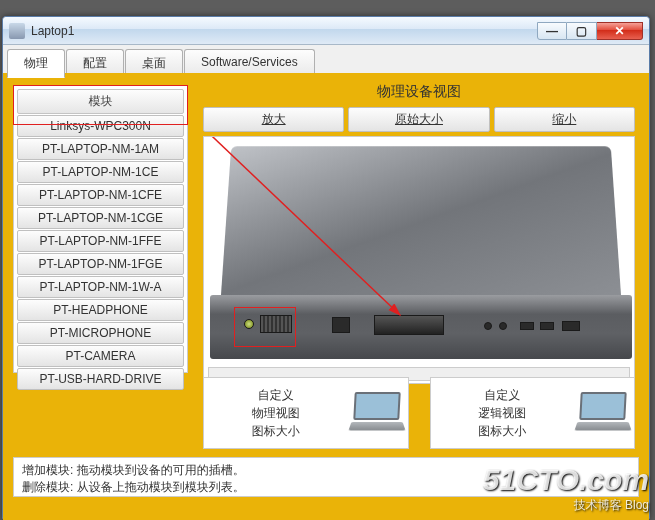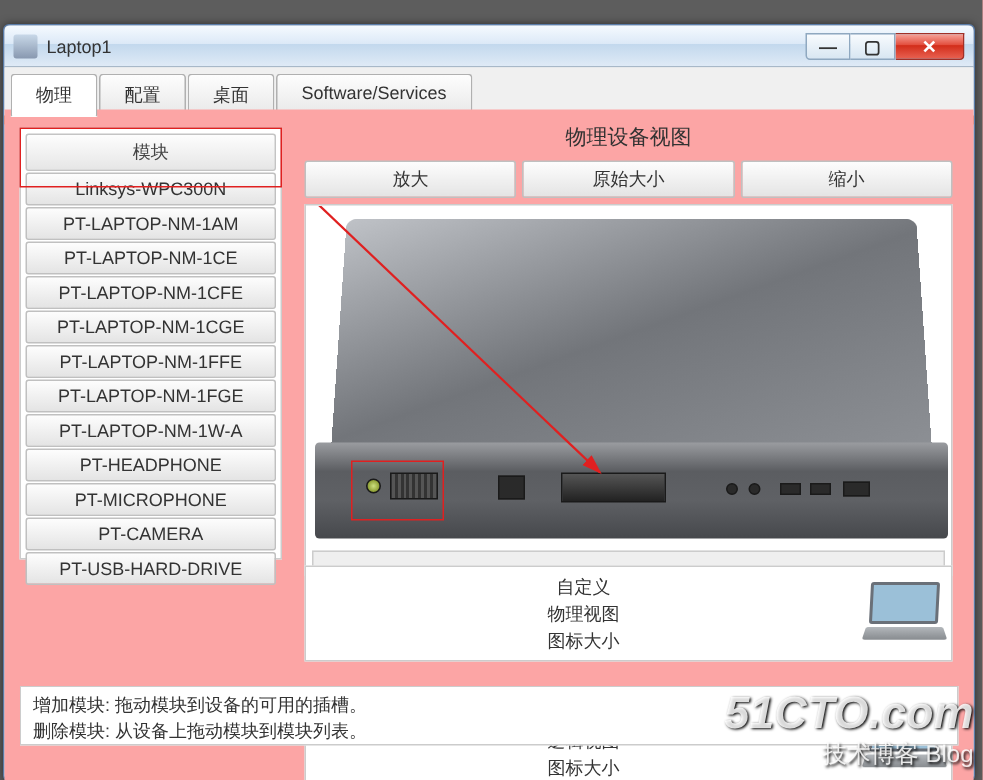--- a/index.html
+++ b/index.html
@@ -9,55 +9,55 @@
   .title-icon { width: 16px; height: 16px; background: linear-gradient(to bottom, #c8d8e8, #8898b0); border-radius: 2px; margin-right: 6px; }
   .title-text { flex: 1; color: #333; }
   .win-btns { display: flex; gap: 0; }
   .win-btn { width: 30px; height: 18px; display: flex; align-items: center; justify-content: center; font-weight: bold; color: #333; border: 1px solid #8fa8c0; background: linear-gradient(to bottom, #f8fbfe, #d8e6f2); cursor: pointer; }
   .win-btn.min { border-radius: 0 0 0 3px; }
   .win-btn.max { border-left: none; }
   .win-btn.close { width: 46px; background: linear-gradient(to bottom, #f5a097, #e24b3a 45%, #d22d1a 46%, #e86050); color: #fff; border-color: #a03028; border-radius: 0 0 3px 0; border-left: none; }
   .tabs { display: flex; padding: 4px 4px 0 4px; background: #f0f0f0; border-bottom: 6px solid #c2410c; }
   .tab { padding: 5px 16px; border: 1px solid #b0b0b0; border-bottom: none; background: linear-gradient(to bottom, #fdfdfd, #e8e8e8); cursor: pointer; margin-right: 1px; border-radius: 3px 3px 0 0; color: #333; }
   .tab.active { background: #fff; border-bottom: 1px solid #fff; position: relative; z-index: 1; margin-bottom: -1px; }
-  .content { position: absolute; top: 56px; left: 0; right: 0; bottom: 0; background: #fca5a5; }
+  .content { position: absolute; top: 56px; left: 0; right: 0; bottom: 0; background: #eab308; }
   .sidebar { position: absolute; left: 10px; top: 12px; width: 175px; height: 288px; border: 1px solid #ccc; background: #fff; padding: 3px; display: flex; flex-direction: column; gap: 1px; }
   .side-header { text-align: center; padding: 3px; color: #444; background: linear-gradient(to bottom, #fdfdfd, #e6e6e6); border: 1px solid #c4c4c4; border-radius: 2px; }
   .side-item { text-align: center; padding: 3px 2px; background: linear-gradient(to bottom, #fdfdfd, #e4e4e4); border: 1px solid #c0c0c0; border-radius: 2px; cursor: pointer; color: #333; }
   .hl-modules { position: absolute; left: 10px; top: 12px; width: 175px; height: 40px; border: 1px solid #e02020; pointer-events: none; }
   .main { position: absolute; left: 196px; top: 4px; width: 440px; }
   .dev-title { text-align: center; padding: 6px; color: #333; font-size: 14px; }
   .zoom-btns { display: flex; gap: 4px; padding: 0 4px 4px 4px; }
-  .zbtn { flex: 1; text-align: center; padding: 3px; background: linear-gradient(to bottom, #fdfdfd, #e4e4e4); border: 1px solid #c0c0c0; border-radius: 2px; cursor: pointer; color: #333; }
+  .zbtn { flex: 1; text-align: center; padding: 3px; background: linear-gradient(to bottom, #fdfdfd, #e4e4e4); border: 1px solid #c0c0c0; border-radius: 2px; cursor: pointer; color: #333; text-decoration: underline; }
   .device-view { margin: 0 4px; width: 432px; height: 248px; border: 1px solid #ccc; background: #fff; position: relative; overflow: hidden; }
   .laptop-top { position: absolute; left: 22px; top: 6px; width: 390px; height: 158px; background: linear-gradient(160deg, #bfc2c7 0%, #72757a 50%, #8d9095 100%); border-radius: 6px 6px 3px 3px; transform: perspective(500px) rotateX(10deg); }
   .laptop-base { position: absolute; left: 6px; top: 158px; width: 422px; height: 64px; background: linear-gradient(to bottom, #9a9ca0 0%, #5b5d61 30%, #5f6165 60%, #46484c 100%); border-radius: 3px; }
   .port { position: absolute; top: 182px; background: #2a2a2a; border: 1px solid #1a1a1a; }
   .port.p1 { left: 40px; width: 10px; height: 10px; background: radial-gradient(circle, #cde080, #708010); border-radius: 50%; }
   .port.p2 { left: 56px; width: 32px; height: 18px; top: 178px; background: repeating-linear-gradient(90deg, #555 0 2px, #333 2px 4px); }
   .port.p3 { left: 128px; width: 18px; height: 16px; top: 180px; }
   .port.p4 { left: 170px; width: 70px; height: 20px; top: 178px; background: linear-gradient(to bottom, #555, #222); }
   .port.p5 { left: 280px; width: 8px; height: 8px; top: 185px; border-radius: 50%; }
   .port.p6 { left: 295px; width: 8px; height: 8px; top: 185px; border-radius: 50%; }
   .port.p7 { left: 316px; width: 14px; height: 8px; top: 185px; }
   .port.p8 { left: 336px; width: 14px; height: 8px; top: 185px; }
   .port.p9 { left: 358px; width: 18px; height: 10px; top: 184px; }
   .hl-slot { position: absolute; left: 30px; top: 170px; width: 62px; height: 40px; border: 1px solid #e02020; }
   .arrow-line { position: absolute; left: 0; top: 0; width: 432px; height: 248px; pointer-events: none; }
   .scroll-h { position: absolute; left: 4px; right: 4px; bottom: 2px; height: 14px; background: #efefef; border: 1px solid #ccc; }
-  .bottom-panels { position: absolute; left: 196px; top: 304px; width: 440px; height: 72px; display: flex; gap: 21px; padding: 0 4px; flex-direction: column; }
+  .bottom-panels { position: absolute; left: 196px; top: 304px; width: 440px; height: 72px; display: flex; gap: 21px; padding: 0 4px; }
   .bpanel { flex: 1; border: 1px solid #ccc; background: #fff; display: flex; align-items: center; padding: 4px; gap: 6px; }
   .bpanel-text { flex: 1; text-align: center; line-height: 1.5; color: #333; }
   .lap-icon { width: 54px; height: 42px; position: relative; cursor: pointer; }
   .lap-icon .screen { position: absolute; left: 4px; top: 0; width: 46px; height: 28px; background: #9bc0d8; border: 2px solid #6a7078; border-radius: 2px; transform: skewX(-3deg); }
   .lap-icon .base { position: absolute; left: 0; top: 28px; width: 54px; height: 12px; background: linear-gradient(to bottom, #b4b8bc, #888c90); transform: perspective(80px) rotateX(45deg); border-radius: 2px; }
   .help-box { position: absolute; left: 10px; top: 384px; width: 626px; height: 40px; border: 1px solid #ccc; background: #fff; padding: 4px 8px; color: #333; line-height: 1.4; }
   .watermark { position: absolute; right: 6px; bottom: 6px; color: rgba(255,255,255,0.85); text-align: right; }
   .watermark .big { font-size: 30px; font-weight: bold; font-style: italic; text-shadow: 1px 1px 2px #000; }
-  .watermark .small { font-size: 16px; text-shadow: 1px 1px 2px #000; }
+  .watermark .small { font-size: 12px; text-shadow: 1px 1px 2px #000; }
 </style>
 </head>
 <body>
 
 <div class="window">
   <div class="titlebar">
     <div class="title-icon"></div>
     <div class="title-text">Laptop1</div>
     <div class="win-btns">
       <div class="win-btn min">—</div>

